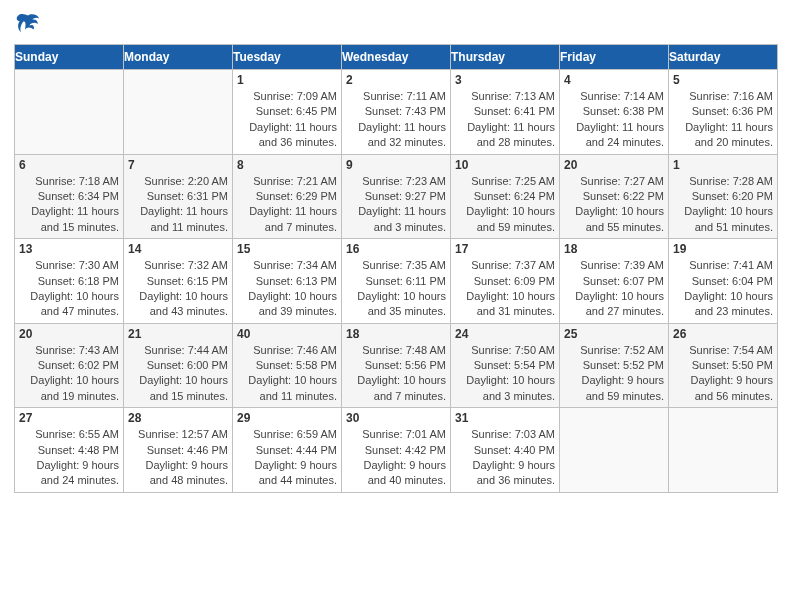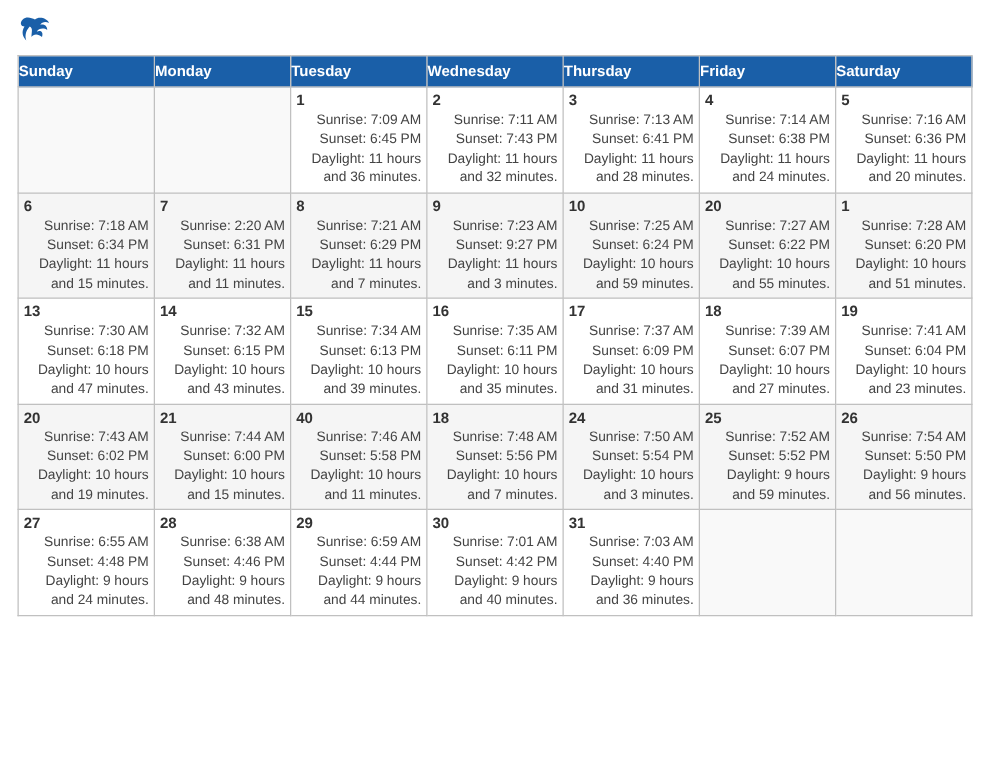--- a/index.html
+++ b/index.html
@@ -382,21 +382,21 @@
             <div class="day-info">
               <div>Sunrise: 6:55 AM</div>
               <div>Sunset: 4:48 PM</div>
               <div>Daylight: 9 hours</div>
               <div>and 24 minutes.</div>
             </div>
           </td>
           <td>
             <div class="day-number">28</div>
             <div class="day-info">
-              <div>Sunrise: 6:38 AM</div>
+              <div>Sunrise: 12:57 AM</div>
               <div>Sunset: 4:46 PM</div>
               <div>Daylight: 9 hours</div>
               <div>and 48 minutes.</div>
             </div>
           </td>
           <td>
             <div class="day-number">29</div>
             <div class="day-info">
               <div>Sunrise: 6:59 AM</div>
               <div>Sunset: 4:44 PM</div>

